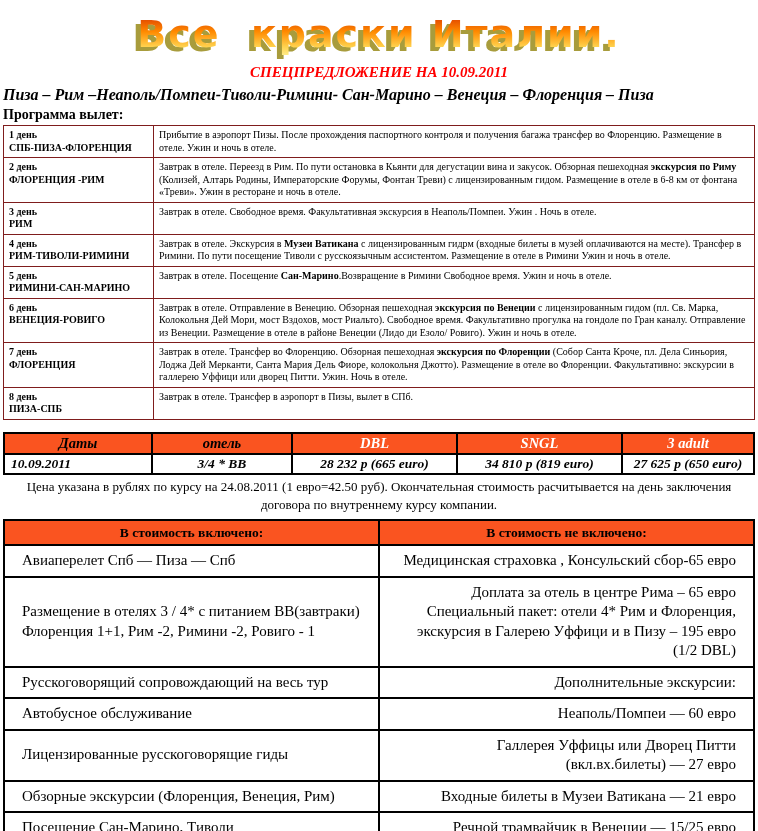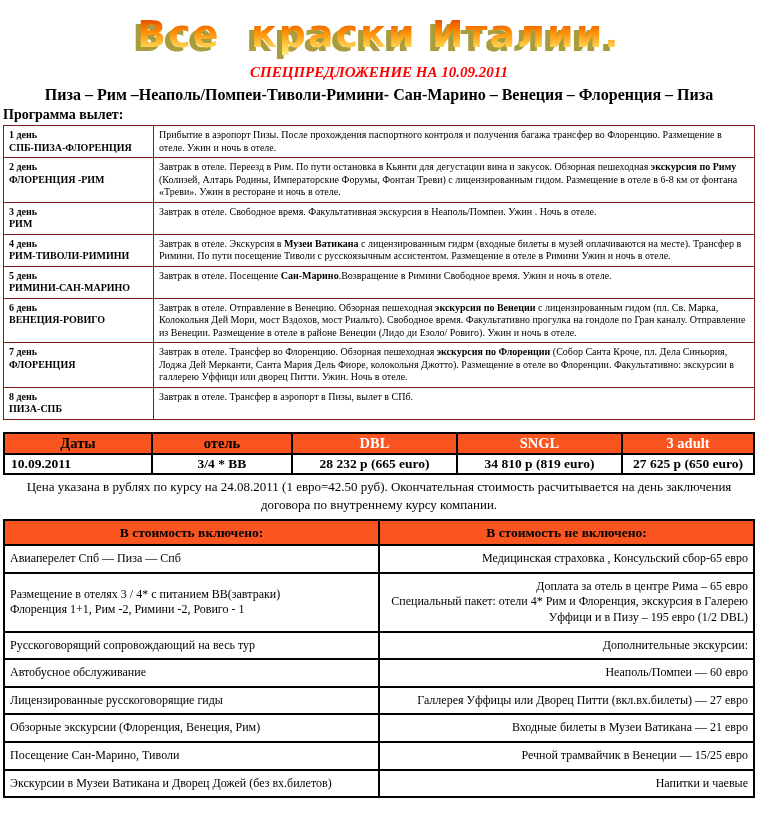--- a/index.html
+++ b/index.html
@@ -23,57 +23,57 @@
   .wordart.fill{
     background:linear-gradient(180deg,#e04400 8%,#ff8a00 42%,#ffd24e 78%,#ffee8e 100%);
     -webkit-background-clip:text; background-clip:text; color:transparent;
   }
 
   .subtitle{
     margin-top:10px; text-align:center; color:var(--red);
     font-weight:bold; font-style:italic; font-size:15px;
   }
   .route{
-    margin-top:5px; text-align:center; font-weight:bold;
-    font-size:16px;
+    margin-top:5px; text-align:left; font-weight:bold;
+    font-style:italic; font-size:16px;
   }
   .program-label{ margin:3px 0 2px 0; font-weight:bold; font-size:14px; }
 
   table{ border-collapse:collapse; width:100%; table-layout:fixed; }
 
   
   .program td{
     border:1px solid #7f1d1d; vertical-align:top;
     padding:3px 5px; font-size:10px; line-height:1.25;
   }
   .program .day-col{ width:150px; font-weight:bold; }
   .program .desc-col b{ font-weight:bold; }
 
   
-  .price{ margin-top:12px; }
+  .price{ margin-top:12px;font-style:italic; }
   .price th,.price td{ border:2px solid #000; height:20px; }
   .price th{
     background:var(--accent); font-weight:bold; font-size:14.5px; color:#000;
   }
   .price th.lat{ color:#fff; font-family:"Liberation Serif", serif; }
   .price td{ font-weight:bold; font-size:13.5px; text-align:center; }
   .price td:first-child{ text-align:left; padding-left:6px; }
   .price .c1{ width:148px; } .price .c2{ width:140px; }
   .price .c3{ width:165px; } .price .c4{ width:165px; }
 
   .note{ margin:3px 6px 4px 6px; text-align:center; font-size:13px; line-height:1.45; }
 
   
   .cost th,.cost td{ border:2px solid #000; }
   .cost th{
     background:var(--accent); font-weight:bold; font-size:13.5px;
     height:25px; color:#000;
   }
   .cost td{
-    font-size:12px; padding:5px 5px; vertical-align:middle;
+    font-size:15px; padding:5px 17px; vertical-align:middle;
     white-space:pre-line; line-height:1.3;
   }
   .cost td.left{ text-align:left; width:50%; }
   .cost td.right{ text-align:right; }
   .cost td b{ font-weight:normal;margin-top:40px; }
 </style>
 </head>
 <body style="--accent: #FA5420;">
 
 <div class="page">

